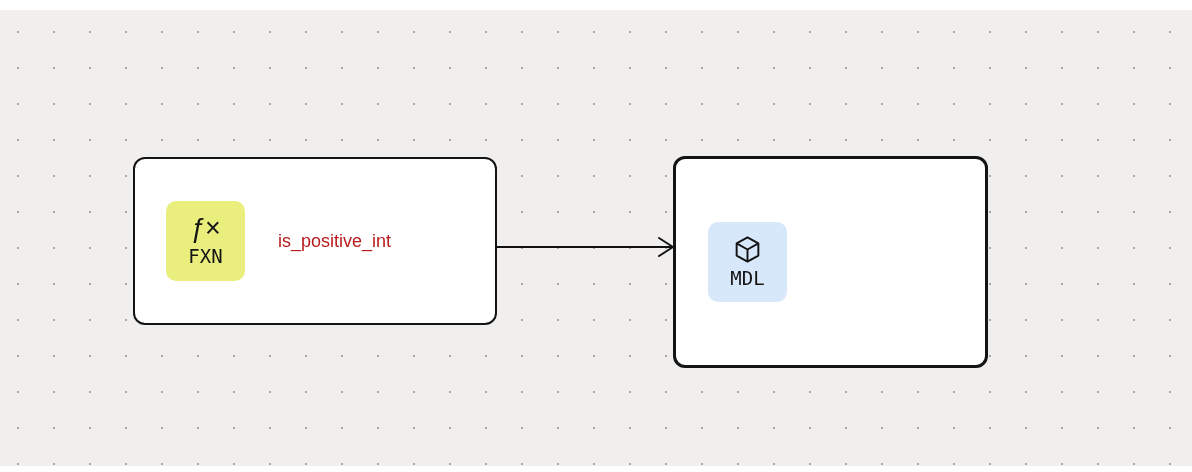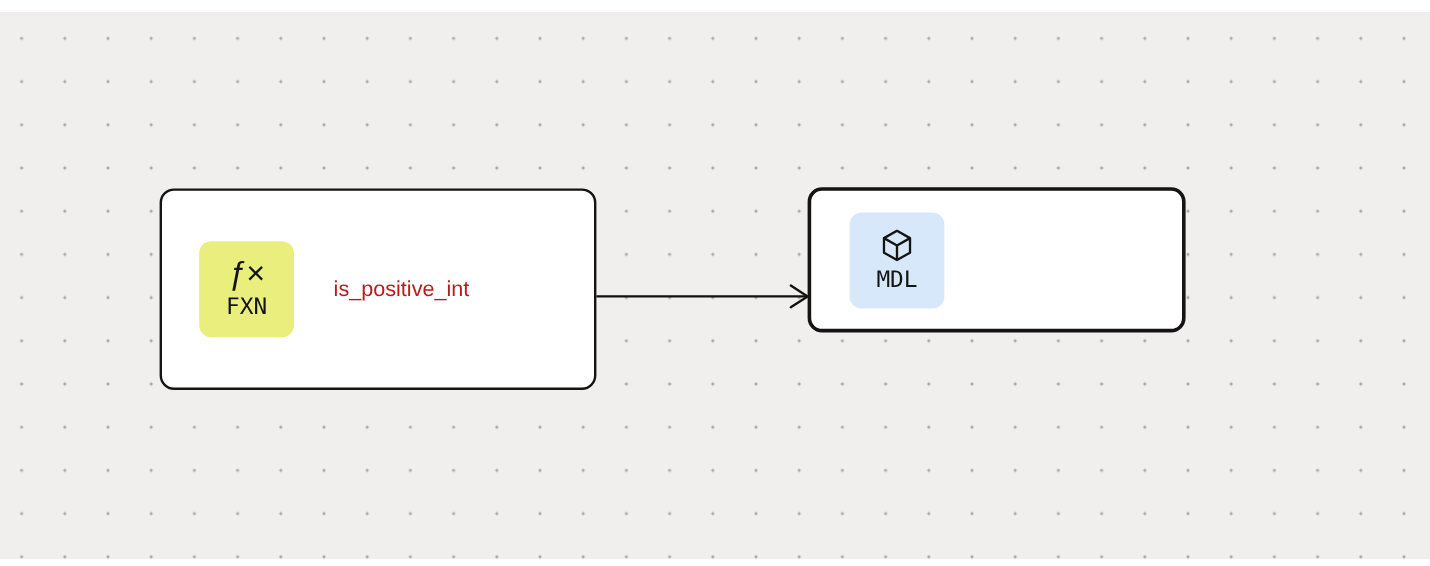--- a/index.html
+++ b/index.html
@@ -29,21 +29,21 @@
   }
   .node.selected { border-width: 3.5px; }
   #node-function {
     left: 133px; top: 147px;
     width: 364px; height: 168px;
     padding-left: 31px;
     gap: 33px;
   }
   #node-model {
     left: 673px; top: 146px;
-    width: 315px; height: 121px;
+    width: 315px; height: 212px;
     padding-left: 32px;
     gap: 33px;
     text-align: center;
   }
   .badge {
     width: 79px; height: 80px;
     border-radius: 10px;
     display: flex;
     flex-direction: column;
     align-items: center;

